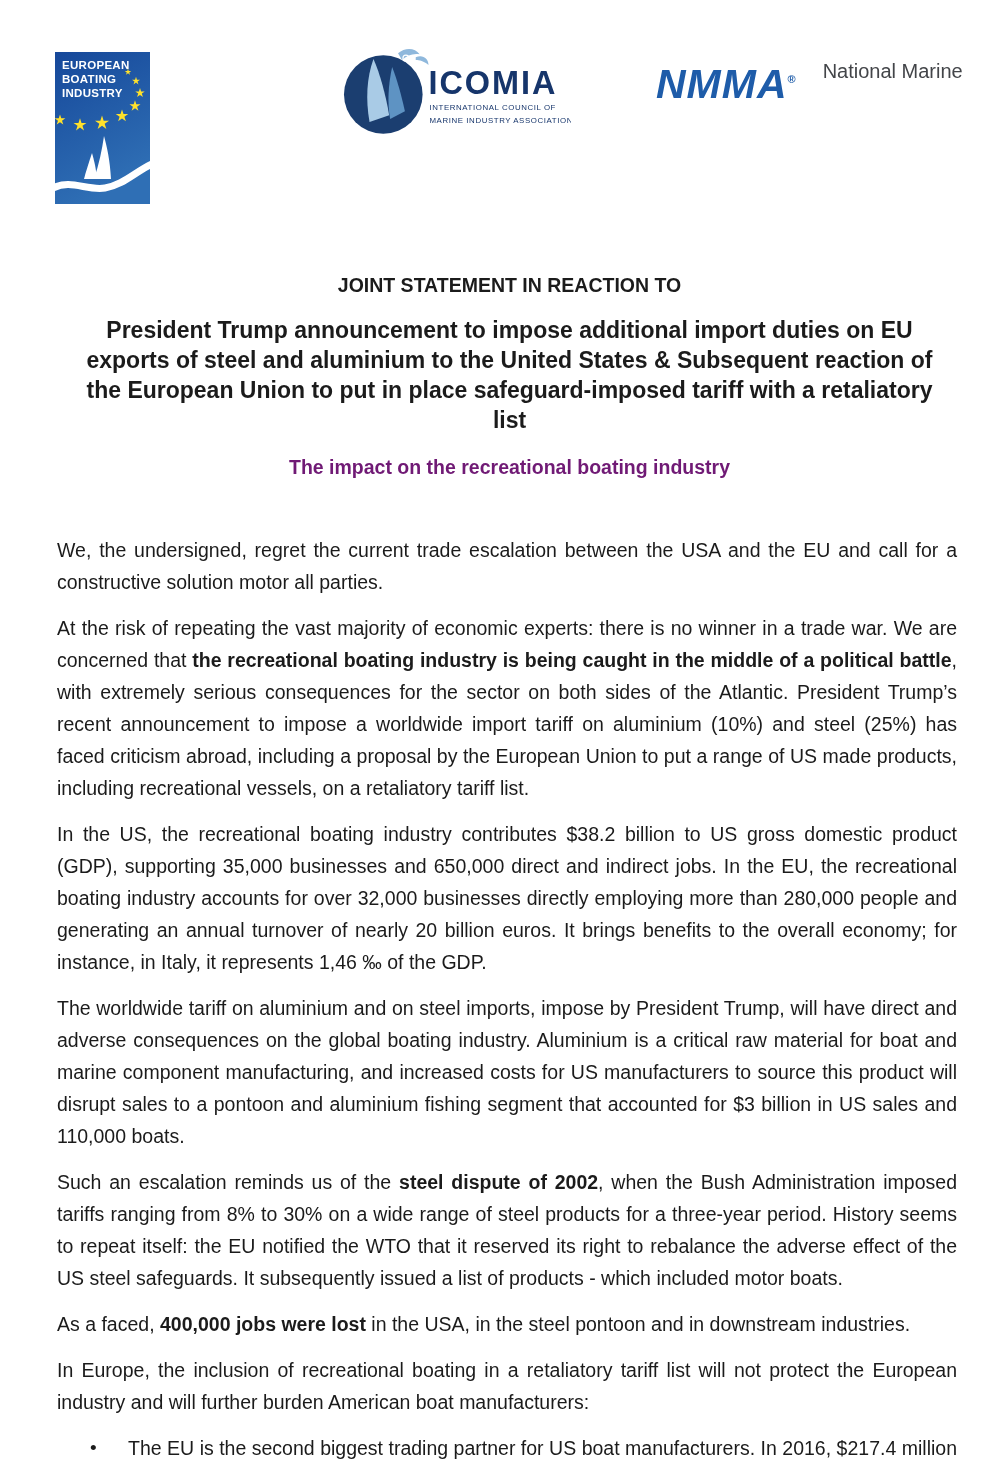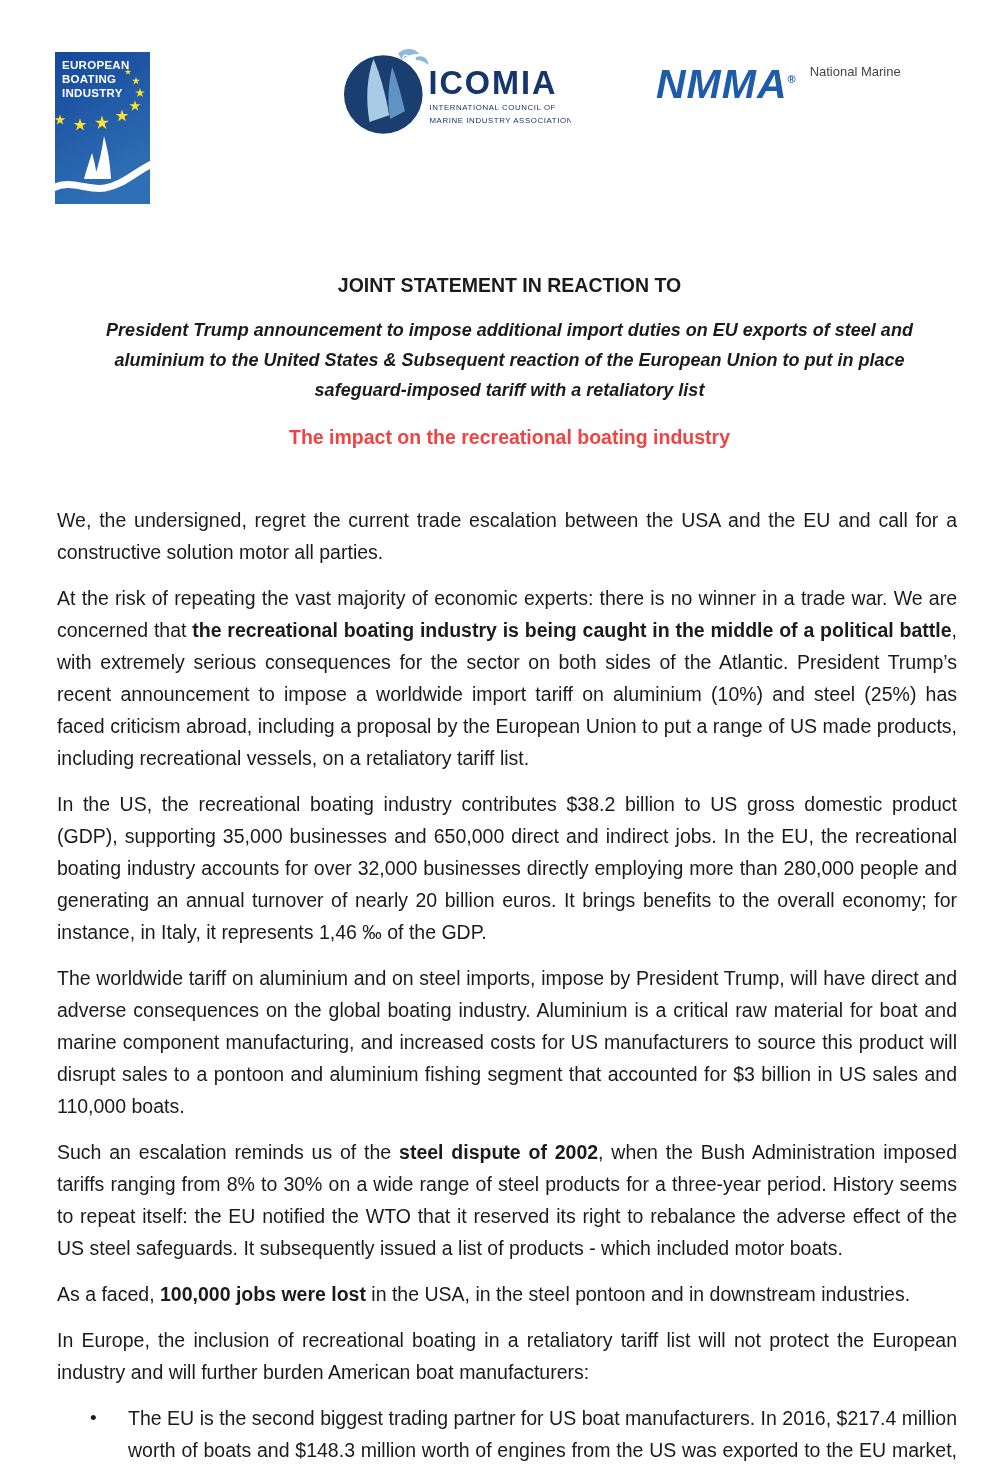--- a/index.html
+++ b/index.html
@@ -19,39 +19,39 @@
     overflow: hidden;
   }
 
   
   .logo-header { position: relative; height: 248px; }
   .logo-ebi    { position: absolute; left: 55px;  top: 52px; width: 95px;  height: 152px; }
   .ebi-line    { font-family: "Liberation Sans", sans-serif; font-weight: bold; font-size: 11.5px; fill: #ffffff; letter-spacing: 0.3px; }
   .logo-icomia { position: absolute; left: 343px; top: 45px; width: 228px; height: 99px; }
   .icomia-title { font-family: "Liberation Sans", sans-serif; font-weight: bold; font-size: 33px; letter-spacing: 2px; }
   .icomia-sub   { font-family: "Liberation Sans", sans-serif; font-size: 8px; letter-spacing: 0.6px; }
-  .logo-nmma   { position: absolute; left: 656px; top: 58px; display: flex; gap: 13px; align-items: flex-start; }
+  .logo-nmma   { position: absolute; left: 656px; top: 58px; display: flex; gap: 26px; align-items: flex-start; }
   .nmma-acronym {
     font-size: 41px; font-weight: bold; font-style: italic;
     color: #1e5ca9; letter-spacing: 1px; line-height: 42px; white-space: nowrap;
   }
   .nmma-reg { font-size: 11px; font-style: normal; vertical-align: super; color: #1e5ca9; }
-  .nmma-name { font-size: 13px; color: #434549; line-height: 19px; padding-top: 4px; }
+  .nmma-name { font-size: 20px; color: #434549; line-height: 19px; padding-top: 4px; }
 
   
   .heading { text-align: center; padding-left: 20px; }
   .doc-title {
     margin: 24px 0 0; font-size: 19.5px; font-weight: bold; line-height: 26px; color: #1b1b1b;
   }
   .doc-subtitle {
     margin: 17px auto 8px; max-width: 874px;
-    font-size: 18px; font-weight: bold; font-style: italic; line-height: 30px; color: #1b1b1b;
+    font-size: 23px; font-weight: bold; line-height: 30px; color: #1b1b1b;
   }
   .doc-subject {
-    margin: 19px 0 0; font-size: 19.5px; font-weight: bold; line-height: 26px; color: #ef4444;
+    margin: 19px 0 0; font-size: 19.5px; font-weight: bold; line-height: 26px; color: #701a75;
   }
 
   
   .doc-body {
     margin: 54px 42px 0 57px;
     font-size: 19.5px; line-height: 32px;
     text-align: justify;
   }
   .doc-body p { margin: 0 0 14px 0; }
   .doc-body .bold-run { font-weight: bold; }
@@ -122,21 +122,21 @@
     <h2 class="doc-subtitle">President Trump announcement to impose additional import duties on EU exports of steel and aluminium to the United States &amp; Subsequent reaction of the European Union to put in place safeguard-imposed tariff with a retaliatory list</h2>
     <h3 class="doc-subject">The impact on the recreational boating industry</h3>
   </section>
 
   <main class="doc-body">
     <p><span>We, the undersigned, regret the current trade escalation between the USA and the EU and call for a constructive solution motor all parties.</span></p>
     <p><span>At the risk of repeating the vast majority of economic experts: there is no winner in a trade war. We are concerned that </span><span class="bold-run">the recreational boating industry is being caught in the middle of a political battle</span><span>, with extremely serious consequences for the sector on both sides of the Atlantic. President Trump’s recent announcement to impose a worldwide import tariff on aluminium (10%) and steel (25%) has faced criticism abroad, including a proposal by the European Union to put a range of US made products, including recreational vessels, on a retaliatory tariff list.</span></p>
     <p><span>In the US, the recreational boating industry contributes $38.2 billion to US gross domestic product (GDP), supporting 35,000 businesses and 650,000 direct and indirect jobs. In the EU, the recreational boating industry accounts for over 32,000 businesses directly employing more than 280,000 people and generating an annual turnover of nearly 20 billion euros. It brings benefits to the overall economy; for instance, in Italy, it represents 1,46 ‰ of the GDP.</span></p>
     <p><span>The worldwide tariff on aluminium and on steel imports, impose by President Trump, will have direct and adverse consequences on the global boating industry. Aluminium is a critical raw material for boat and marine component manufacturing, and increased costs for US manufacturers to source this product will disrupt sales to a pontoon and aluminium fishing segment that accounted for $3 billion in US sales and 110,000 boats.</span></p>
     <p><span>Such an escalation reminds us of the </span><span class="bold-run">steel dispute of 2002</span><span>, when the Bush Administration imposed tariffs ranging from 8% to 30% on a wide range of steel products for a three-year period. History seems to repeat itself: the EU notified the WTO that it reserved its right to rebalance the adverse effect of the US steel safeguards. It subsequently issued a list of products - which included motor boats.</span></p>
-    <p><span>As a faced, </span><span class="bold-run">100,000 jobs were lost</span><span> in the USA, in the steel pontoon and in downstream industries.</span></p>
+    <p><span>As a faced, </span><span class="bold-run">400,000 jobs were lost</span><span> in the USA, in the steel pontoon and in downstream industries.</span></p>
     <p><span>In Europe, the inclusion of recreational boating in a retaliatory tariff list will not protect the European industry and will further burden American boat manufacturers:</span></p>
 
     <div class="bullet-item">
       <span class="bullet-marker">•</span>
       <p class="bullet-text"><span>The EU is the second biggest trading partner for US boat manufacturers. In 2016, $217.4 million worth of boats and $148.3 million worth of engines from the US was exported to the EU market, totalling 18.4% of all US exports.</span></p>
     </div>
   </main>
 
 </div>
 

